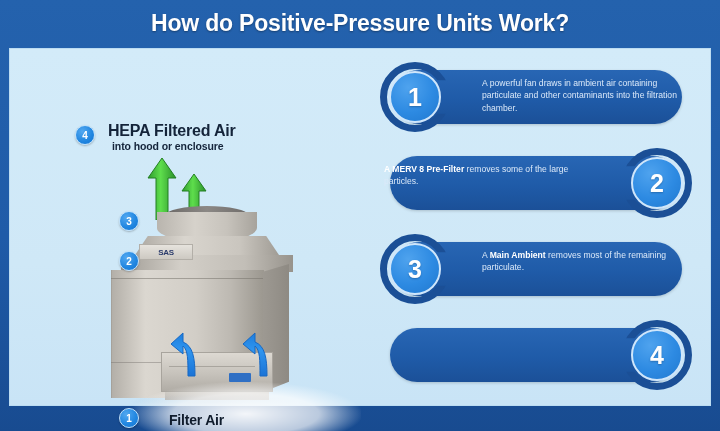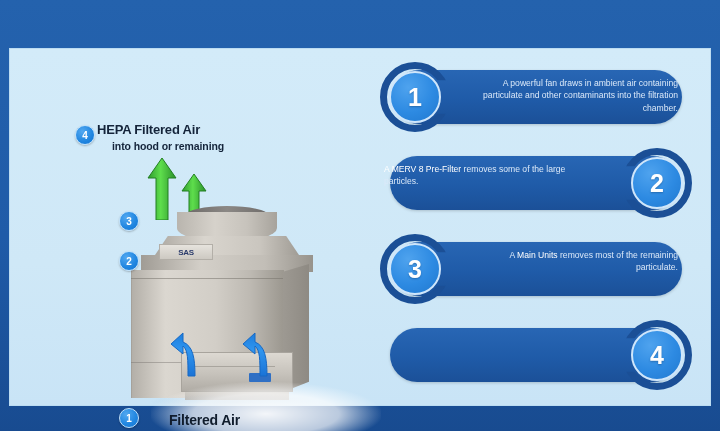--- a/index.html
+++ b/index.html
@@ -33,22 +33,22 @@
   .footer{
     position:absolute;left:0;bottom:0;width:720px;height:25px;
     display:flex;align-items:center;justify-content:center;
     color:#cfe2f5;font-size:8px;font-weight:bold;letter-spacing:.35px;
   }
   
   .illus{position:absolute;left:9px;top:48px;width:355px;height:358px;}
 
   .hepa-badge{position:absolute;left:66px;top:77px;}
   .hepa-title{
-    position:absolute;left:88px;top:74px;
-    color:#14243a;font-size:13px;font-weight:bold;letter-spacing:-0.2px;
+    position:absolute;left:99px;top:74px;
+    color:#14243a;font-size:16px;font-weight:bold;letter-spacing:-0.2px;
     white-space:nowrap;
   }
   .hepa-sub{
     position:absolute;left:103px;top:92px;
     color:#14243a;font-size:10.5px;font-weight:bold;letter-spacing:-0.1px;
     white-space:nowrap;
   }
 
   
   .nbadge{
@@ -62,21 +62,21 @@
   }
   .badge-on-unit{position:absolute;}
 
   .ambient-label{
     position:absolute;left:160px;top:364px;
     color:#101c2c;font-size:14px;font-weight:bold;letter-spacing:-0.2px;
   }
   .ambient-badge{position:absolute;left:110px;top:360px;}
 
   
-  .machine{position:absolute;left:80px;top:118px;width:215px;height:245px;}
+  .machine{position:absolute;left:60px;top:118px;width:215px;height:245px;}
 
   .m-cyl-top{
     position:absolute;left:97px;top:40px;width:82px;height:18px;border-radius:50%;
     background:linear-gradient(90deg,#6d6a68 0%,#8b8885 50%,#6f6c6a 100%);
   }
   .m-cyl{
     position:absolute;left:88px;top:46px;width:100px;height:30px;
     background:linear-gradient(90deg,#b9b5ae 0%,#d6d2cb 38%,#c7c3bc 70%,#a7a39c 100%);
     border-radius:0 0 48px 48px / 0 0 14px 14px;
   }
@@ -136,22 +136,22 @@
     background:linear-gradient(180deg,#2866b4 0%,#1f5ba8 55%,#1b5098 100%);
     border-radius:27px;
     box-shadow:0 1px 3px rgba(0,0,0,.18);
   }
   .step.left .bar{left:22px;}
   .step.right .bar{left:20px;}
   .step .txt{
     position:absolute;top:15px;width:196px;
     color:#dbe9f9;font-size:8.6px;line-height:12.4px;
   }
-  .step .txt b{color:#ffffff;font-weight:normal;}
-  .step.left .txt{left:112px;text-align:right;}
+  .step .txt b{color:#ffffff;font-weight:bold;}
+  .step.left .txt{left:112px;}
   .step.right .txt{left:14px;}
 
   .ring{
     position:absolute;top:0;width:70px;height:70px;
   }
   .step.left .ring{left:10px;}
   .step.right .ring{left:252px;}
   .ring .arc{
     position:absolute;inset:0;border-radius:50%;
     border:7px solid #1b4f96;
@@ -169,30 +169,31 @@
   
   .garrow{position:absolute;}
   .garrow svg{display:block;}
   .barrow{position:absolute;}
 </style>
 </head>
 <body>
 
 <div class="poster">
 
+  <div class="title">How do Positive-Pressure Units Work?</div>
 
   <div class="panel"></div>
 
   <div class="illus">
 
     <div class="hepa-badge">
       <div class="nbadge">4</div>
     </div>
     <div class="hepa-title">HEPA Filtered Air</div>
-    <div class="hepa-sub">into hood or remaining</div>
+    <div class="hepa-sub">into hood or enclosure</div>
 
     <div class="garrow" style="left:138px;top:110px;">
       <svg width="30" height="62" viewBox="0 0 30 62">
         <defs>
             <linearGradient id="g1" x1="0" y1="0" x2="1" y2="0">
           <stop offset="0" stop-color="#2e9b2e"></stop>
               <stop offset="45%" stop-color="#5ede4c"></stop>
               <stop offset="100%" stop-color="#2a8f2a"></stop>
         </linearGradient>
           </defs>
@@ -258,21 +259,21 @@
               <stop offset="100%" stop-color="#1d7ddd"></stop>
         </linearGradient>
           </defs>
         <path d="M26 46 C26 28 24 16 14 12 L14 3 L2 14 L14 24 L14 16 C19 20 19 30 19 46 Z" fill="url(#b2)" stroke="#1668c4" stroke-width="1" stroke-linejoin="round"></path>
       </svg>
     </div>
 
     <div class="ambient-badge">
       <div class="nbadge">1</div>
     </div>
-    <div class="ambient-label">Filtered Air</div>
+    <div class="ambient-label">Filter Air</div>
   </div>
 
   <div class="steps">
 
     <div class="step left" style="top:14px;">
       <div class="bar"></div>
       <div class="ring">
         <div class="arc"></div>
         <div class="disc">1</div>
       </div>
@@ -287,21 +288,21 @@
       </div>
       <div class="txt"><b>A MERV 8 Pre-Filter</b><span> removes some of the large particles.</span></div>
     </div>
 
     <div class="step left" style="top:186px;">
       <div class="bar"></div>
       <div class="ring">
         <div class="arc"></div>
         <div class="disc">3</div>
       </div>
-      <div class="txt"><span>A </span><b>Main Units</b><span> removes most of the remaining particulate.</span></div>
+      <div class="txt"><span>A </span><b>Main Ambient</b><span> removes most of the remaining particulate.</span></div>
     </div>
 
     <div class="step right" style="top:272px;">
       <div class="bar"></div>
       <div class="ring">
         <div class="arc"></div>
         <div class="disc">4</div>
       </div>
     </div>
   </div>

